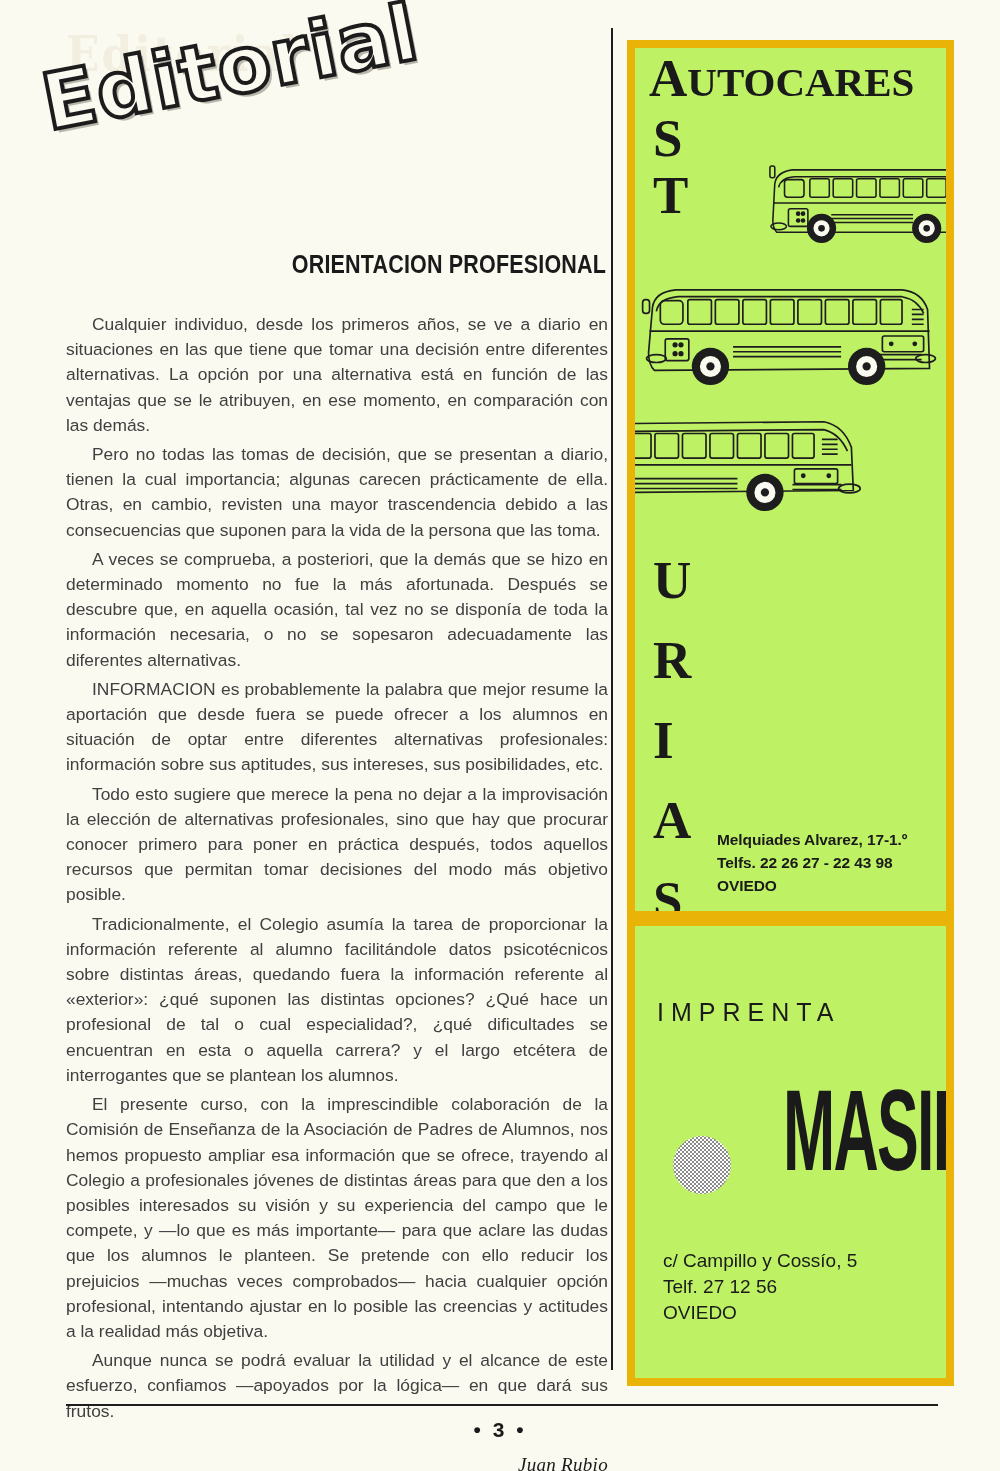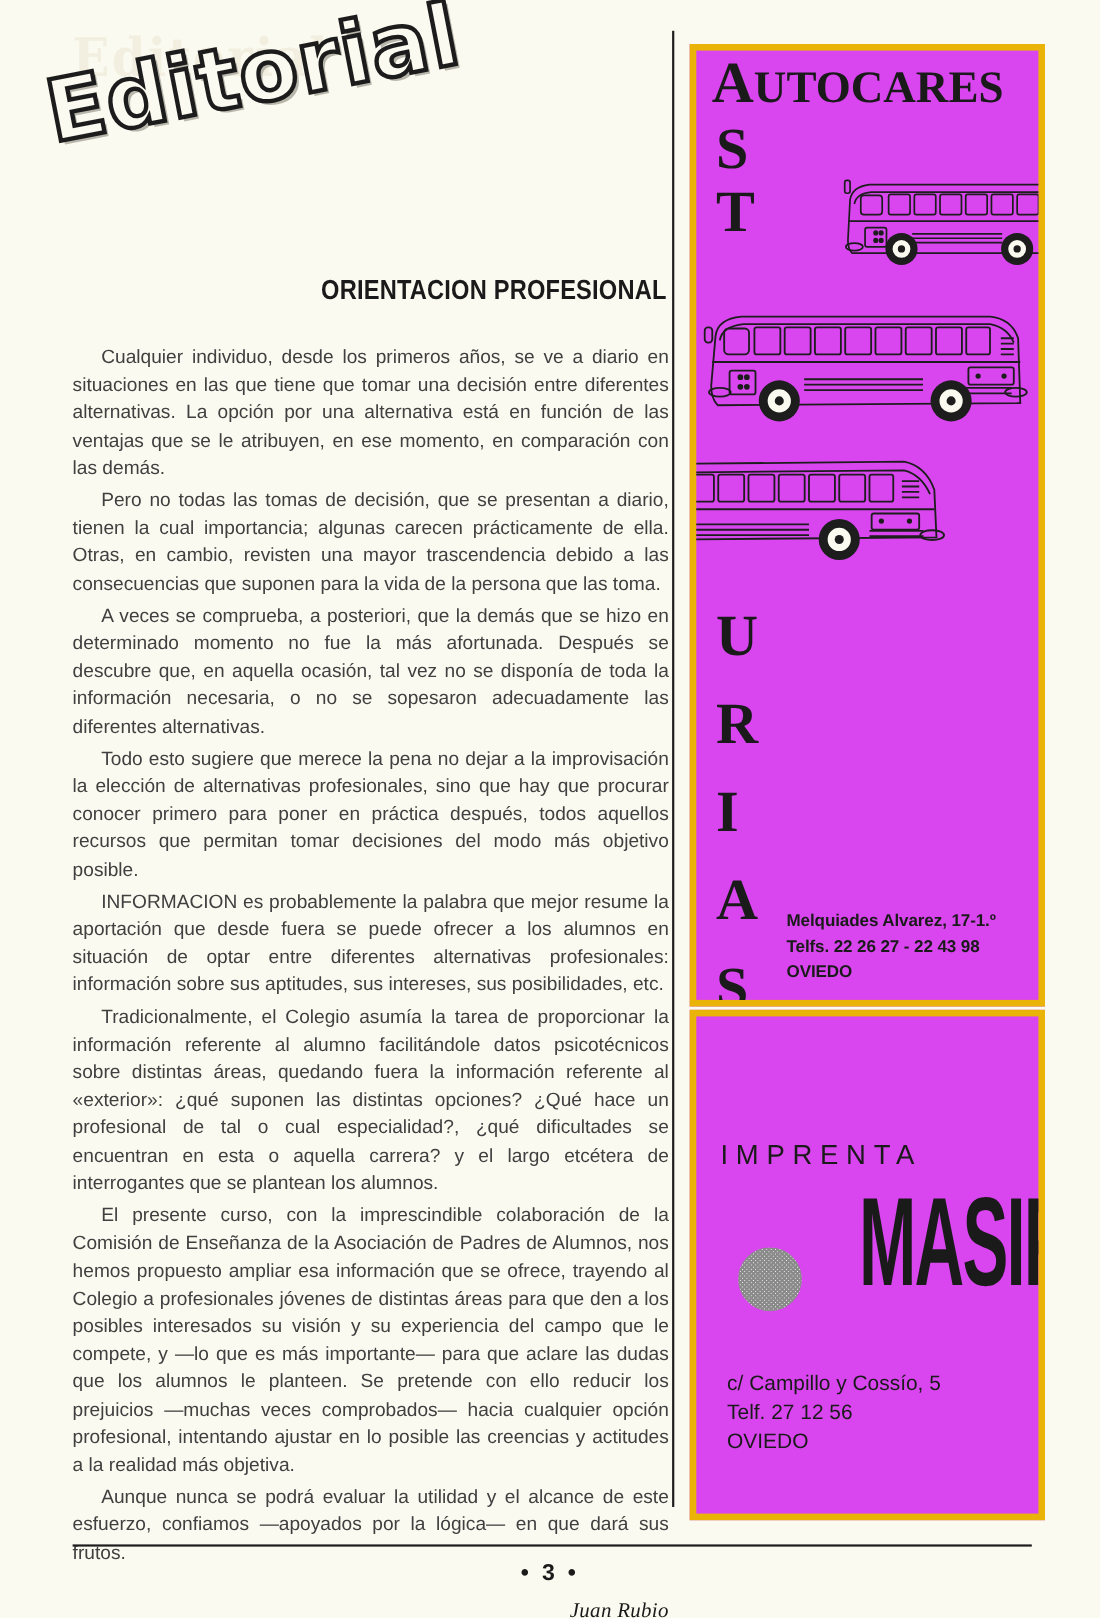--- a/index.html
+++ b/index.html
@@ -76,22 +76,22 @@
 
   
   .v-rule{
     position:absolute;left:611px;top:28px;
     width:2px;height:1342px;background:#1d1d1d;
   }
 
   
   .ad{
     position:absolute;
-    border:6px solid #eab308;
-    background:#d946ef;
+    border:8px solid #eab308;
+    background:#bef264;
     overflow:hidden;
   }
   .ad-bus{left:627px;top:40px;width:311px;height:863px;}
   .ad-masip{left:627px;top:918px;width:311px;height:452px;}
 
   .autocares{
     position:absolute;left:14px;top:4px;
     font-family:"Liberation Serif", serif;
     font-weight:700;
     font-size:41px;
@@ -130,21 +130,20 @@
     line-height:23px;
     letter-spacing:-.1px;
   }
 
   .imprenta{
     position:absolute;left:22px;top:72px;
     font-family:"Liberation Sans", sans-serif;
     font-size:25px;
     font-weight:400;
     letter-spacing:7px;
-    margin-top:40px;
   }
   .masip{
     position:absolute;left:148px;top:152px;
     font-family:"Liberation Sans", sans-serif;
     font-weight:700;
     font-size:108px;
     line-height:100px;
     letter-spacing:-3px;
     transform:scaleX(.58) scaleY(1.06);
     transform-origin:left top;
@@ -191,22 +190,22 @@
   <div class="editorial-wrap">
     <span class="editorial">Editorial</span>
   </div>
 
   <div class="headline">ORIENTACION PROFESIONAL</div>
 
   <div class="article">
     <p>Cualquier individuo, desde los primeros años, se ve a diario en situaciones en las que tiene que tomar una decisión entre diferentes alternativas. La opción por una alternativa está en función de las ventajas que se le atribuyen, en ese momento, en comparación con las demás.</p>
     <p>Pero no todas las tomas de decisión, que se presentan a diario, tienen la cual importancia; algunas carecen prácticamente de ella. Otras, en cambio, revisten una mayor trascendencia debido a las consecuencias que suponen para la vida de la persona que las toma.</p>
     <p>A veces se comprueba, a posteriori, que la demás que se hizo en determinado momento no fue la más afortunada. Después se descubre que, en aquella ocasión, tal vez no se disponía de toda la información necesaria, o no se sopesaron adecuadamente las diferentes alternativas.</p>
+    <p>INFORMACION es probablemente la palabra que mejor resume la aportación que desde fuera se puede ofrecer a los alumnos en situación de optar entre diferentes alternativas profesionales: información sobre sus aptitudes, sus intereses, sus posibilidades, etc.</p>
     <p>Todo esto sugiere que merece la pena no dejar a la improvisación la elección de alternativas profesionales, sino que hay que procurar conocer primero para poner en práctica después, todos aquellos recursos que permitan tomar decisiones del modo más objetivo posible.</p>
-    <p>INFORMACION es probablemente la palabra que mejor resume la aportación que desde fuera se puede ofrecer a los alumnos en situación de optar entre diferentes alternativas profesionales: información sobre sus aptitudes, sus intereses, sus posibilidades, etc.</p>
     <p>Tradicionalmente, el Colegio asumía la tarea de proporcionar la información referente al alumno facilitándole datos psicotécnicos sobre distintas áreas, quedando fuera la información referente al «exterior»: ¿qué suponen las distintas opciones? ¿Qué hace un profesional de tal o cual especialidad?, ¿qué dificultades se encuentran en esta o aquella carrera? y el largo etcétera de interrogantes que se plantean los alumnos.</p>
     <p>El presente curso, con la imprescindible colaboración de la Comisión de Enseñanza de la Asociación de Padres de Alumnos, nos hemos propuesto ampliar esa información que se ofrece, trayendo al Colegio a profesionales jóvenes de distintas áreas para que den a los posibles interesados su visión y su experiencia del campo que le compete, y —lo que es más importante— para que aclare las dudas que los alumnos le planteen. Se pretende con ello reducir los prejuicios —muchas veces comprobados— hacia cualquier opción profesional, intentando ajustar en lo posible las creencias y actitudes a la realidad más objetiva.</p>
     <p>Aunque nunca se podrá evaluar la utilidad y el alcance de este esfuerzo, confiamos —apoyados por la lógica— en que dará sus frutos.</p>
     <div class="signature">Juan Rubio</div>
   </div>
 
   <div class="v-rule"></div>
 
   <div class="ad ad-bus">
 

